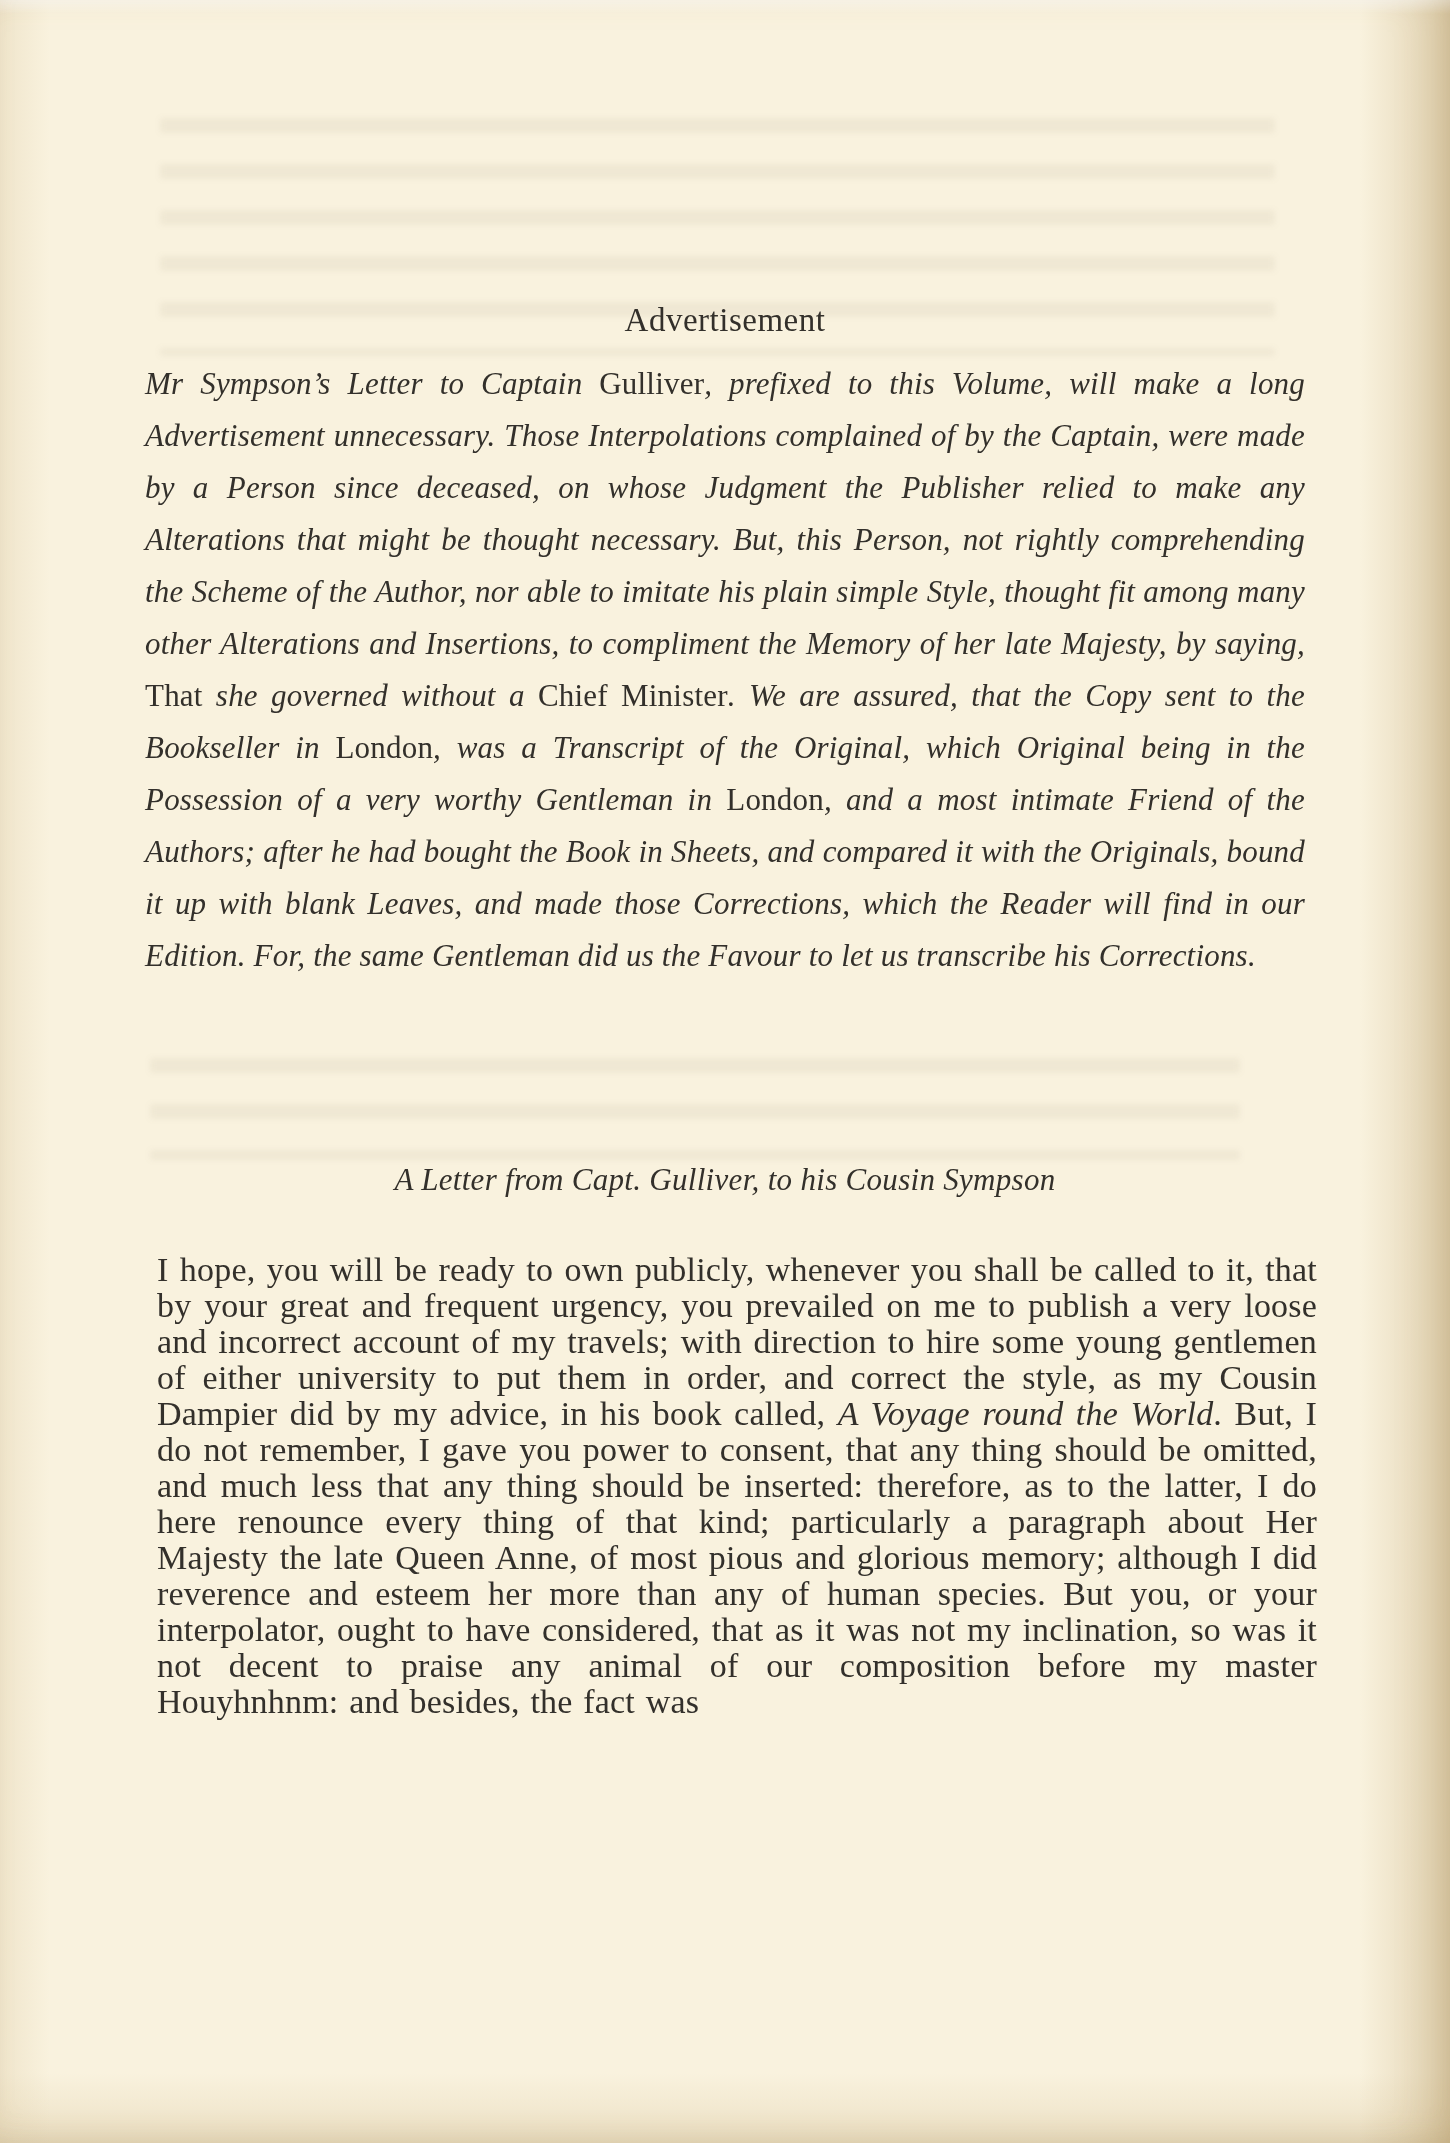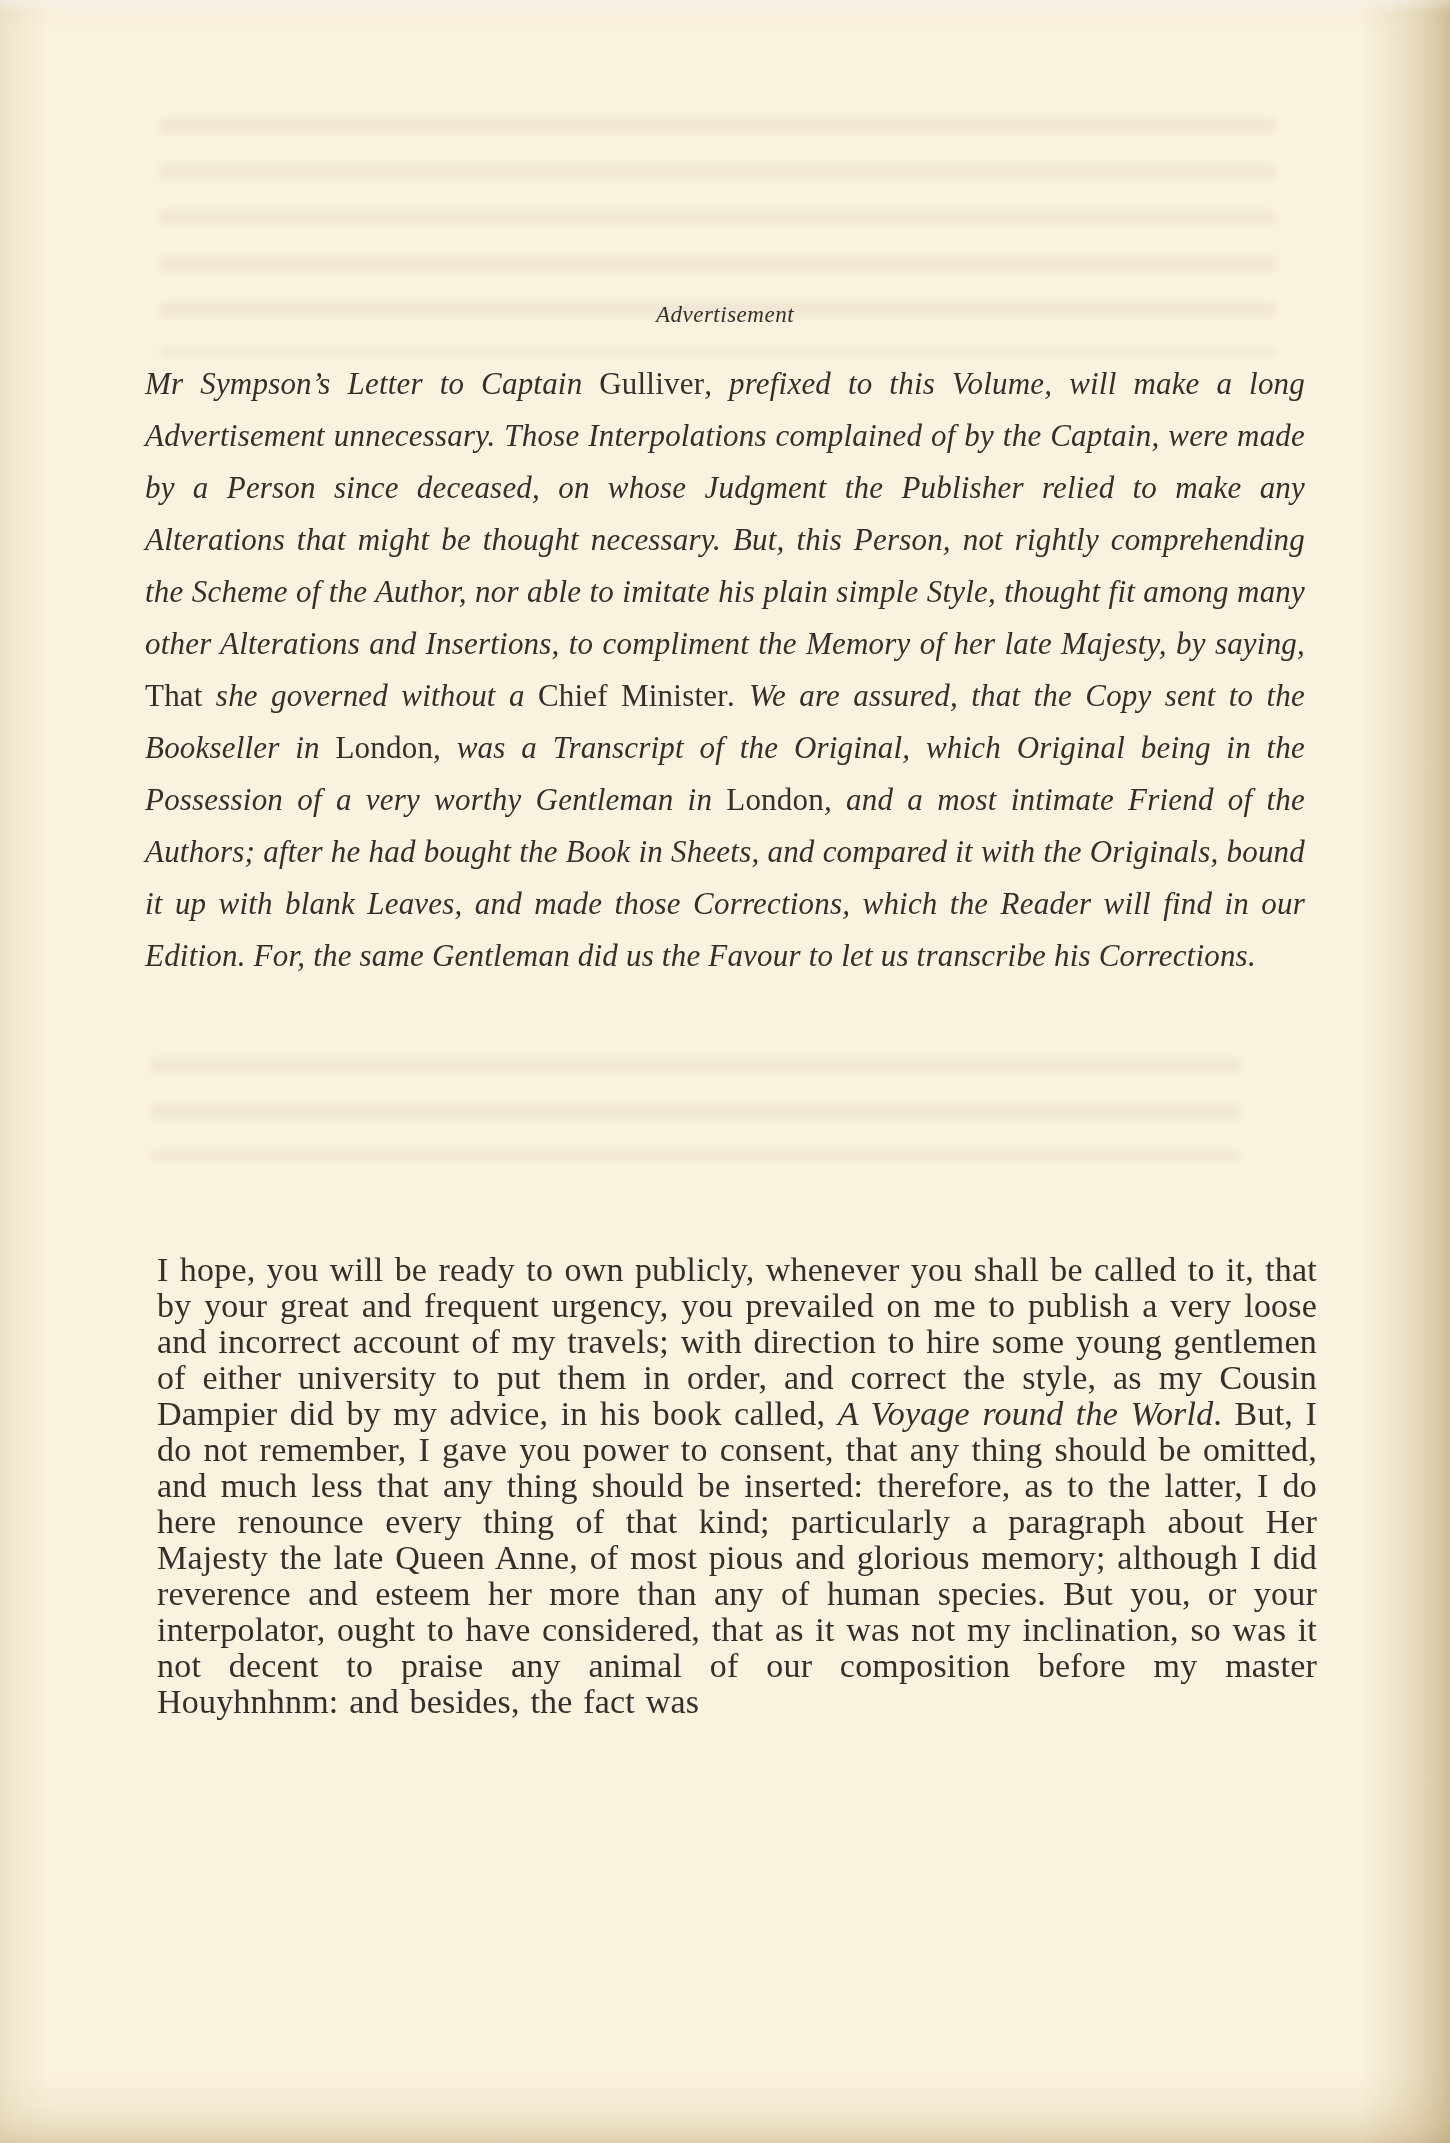--- a/index.html
+++ b/index.html
@@ -41,23 +41,22 @@
   .ghost-top { left: 160px; right: 175px; top: 118px; height: 238px; }
   .ghost-mid { left: 150px; right: 210px; top: 1058px; height: 102px; }
 
   .adv-heading {
     position: absolute;
     left: 145px;
     width: 1160px;
     top: 302px;
     margin: 0;
     text-align: center;
-    font-style: italic;
     font-weight: normal;
-    font-size: 23px;
+    font-size: 33px;
     letter-spacing: 0.5px;
   }
   .adv-body {
     position: absolute;
     left: 145px;
     width: 1160px;
     top: 358px;
     margin: 0;
     font-style: italic;
     font-size: 31px;
@@ -98,16 +97,17 @@
 
 <div class="page">
 
   <div class="ghost ghost-top"></div>
   <div class="ghost ghost-mid"></div>
 
   <h2 class="adv-heading">Advertisement</h2>
 
   <p class="adv-body"><span class="italic">Mr Sympson’s Letter to Captain </span><span class="roman">Gulliver</span><span class="italic">, prefixed to this Volume, will make a long Advertisement unnecessary. Those Interpolations complained of by the Captain, were made by a Person since deceased, on whose Judgment the Publisher relied to make any Alterations that might be thought necessary. But, this Person, not rightly comprehending the Scheme of the Author, nor able to imitate his plain simple Style, thought fit among many other Alterations and Insertions, to compliment the Memory of her late Majesty, by saying, </span><span class="roman">That</span><span class="italic"> she governed without a </span><span class="roman">Chief Minister</span><span class="italic">. We are assured, that the Copy sent to the Bookseller in </span><span class="roman">London</span><span class="italic">, was a Transcript of the Original, which Original being in the Possession of a very worthy Gentleman in </span><span class="roman">London</span><span class="italic">, and a most intimate Friend of the Authors; after he had bought the Book in Sheets, and compared it with the Originals, bound it up with blank Leaves, and made those Corrections, which the Reader will find in our Edition. For, the same Gentleman did us the Favour to let us transcribe his Corrections.</span></p>
 
+  <h2 class="letter-heading">A Letter from Capt. Gulliver, to his Cousin Sympson</h2>
 
   <p class="letter-body"><span class="roman">I hope, you will be ready to own publicly, whenever you shall be called to it, that by your great and frequent urgency, you prevailed on me to publish a very loose and incorrect account of my travels; with direction to hire some young gentlemen of either university to put them in order, and correct the style, as my Cousin Dampier did by my advice, in his book called, </span><span class="italic">A Voyage round the World</span><span class="roman">. But, I do not remember, I gave you power to consent, that any thing should be omitted, and much less that any thing should be inserted: therefore, as to the latter, I do here renounce every thing of that kind; particularly a paragraph about Her Majesty the late Queen Anne, of most pious and glorious memory; although I did reverence and esteem her more than any of human species. But you, or your interpolator, ought to have considered, that as it was not my inclination, so was it not decent to praise any animal of our composition before my master Houyhnhnm: and besides, the fact was</span></p>
 
 </div>
 
 </body></html>

